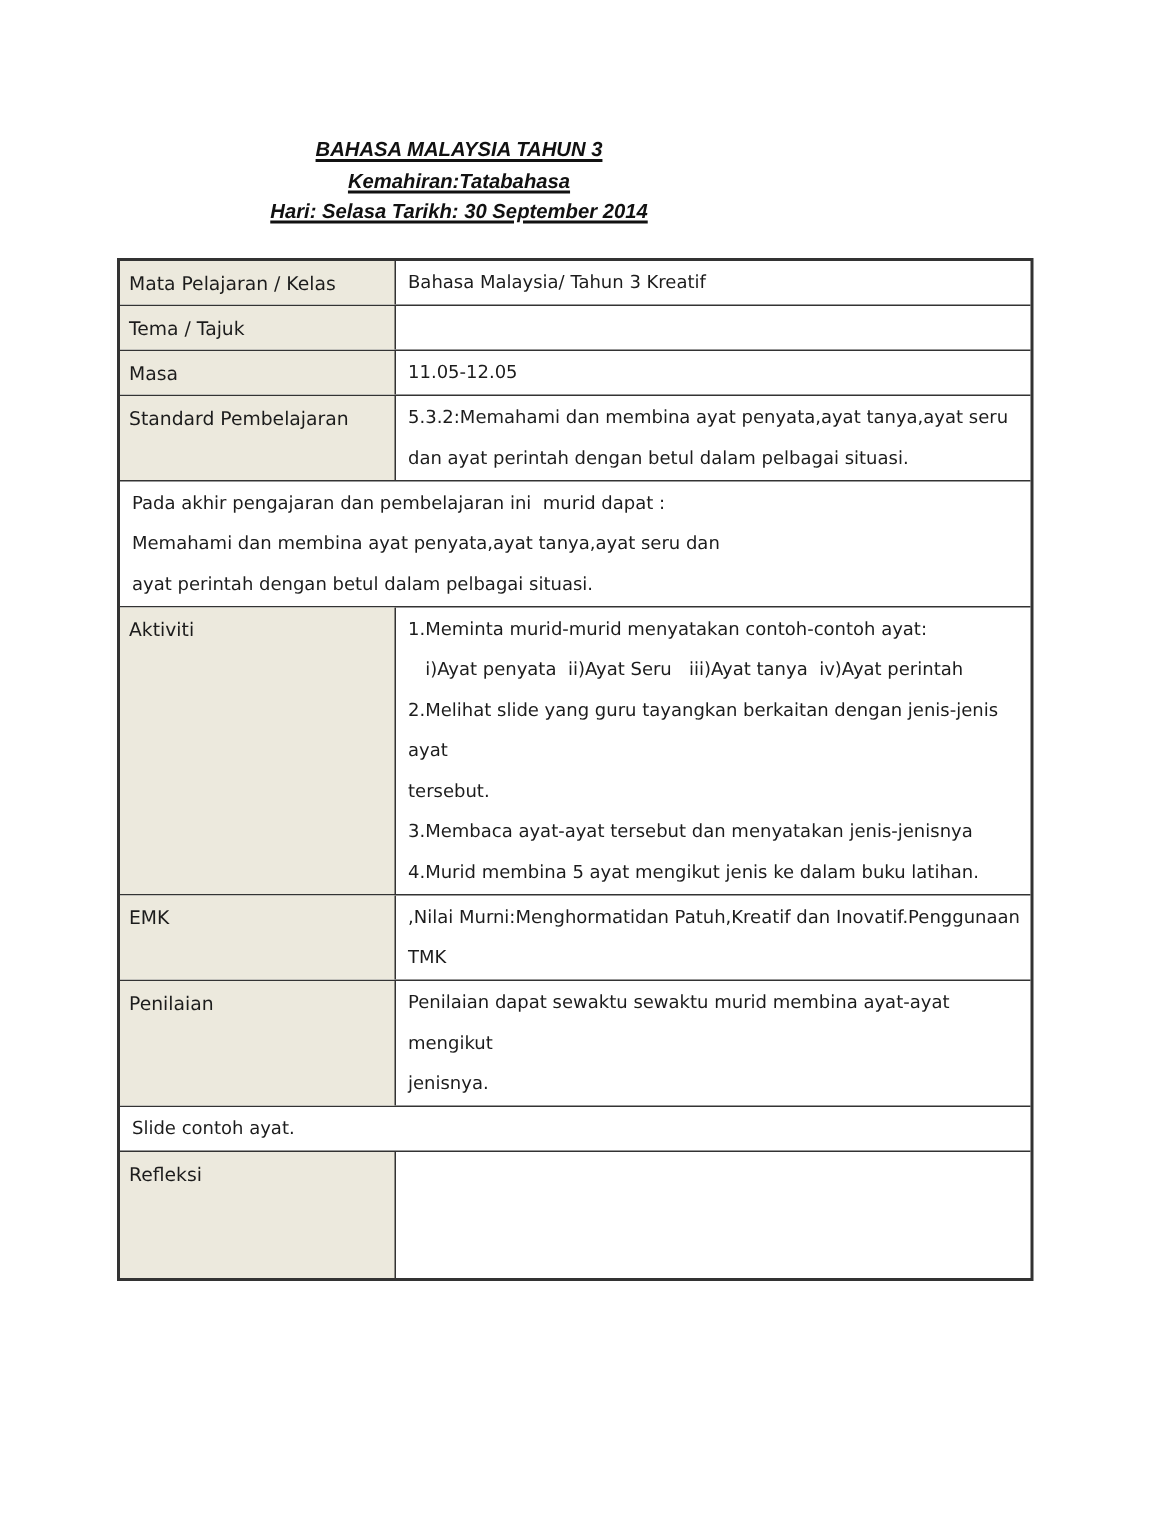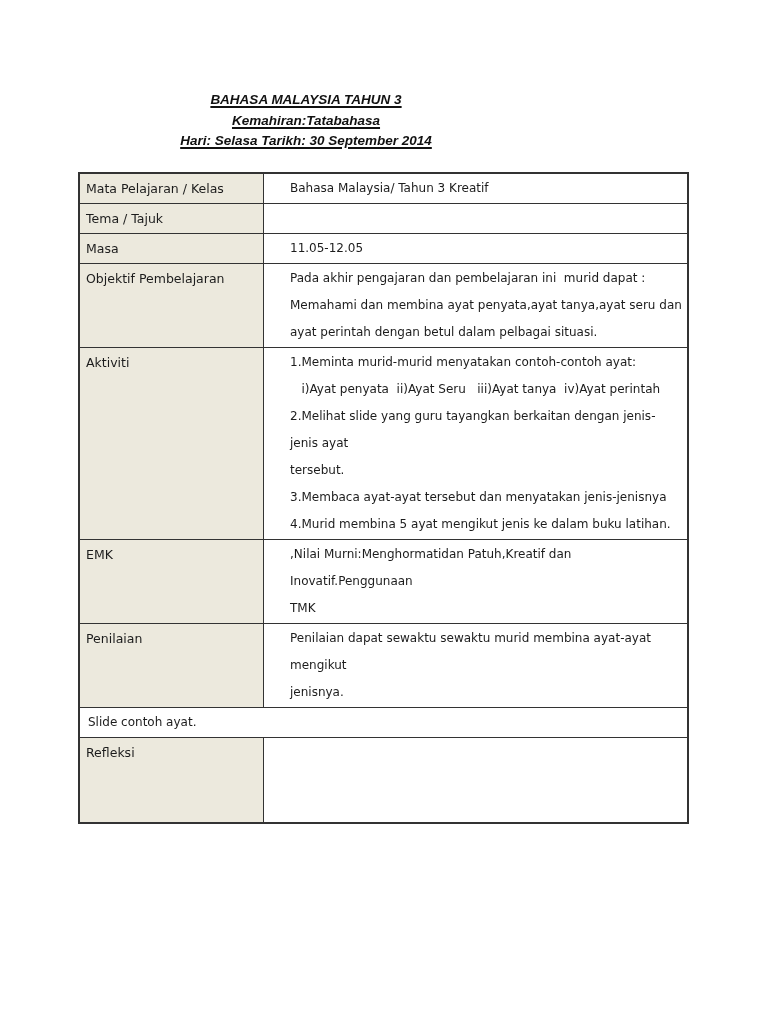--- a/index.html
+++ b/index.html
@@ -41,21 +41,20 @@
     left: 78px; top: 172px;
     width: 611px;
     border: 2px solid var(--border-c);
     font-family: "DejaVu Sans", sans-serif;
     font-size: 12px;
     color: var(--text-c);
   }
   .t-row {
     display: flex;
     border-bottom: 1.5px solid var(--border-c);
-    gap: 18px;
   }
   .t-row:last-child { border-bottom: none; }
   .cell {
     line-height: 27px;
     padding: 1px 4px 1px 6px;
     white-space: pre-wrap;
     word-break: normal;
   }
   .label-cell {
     width: 184px;
@@ -89,23 +88,27 @@
 
   <div class="t-row">
     <div class="cell label-cell">Tema / Tajuk</div>
   </div>
 
   <div class="t-row">
     <div class="cell label-cell">Masa</div>
     <div class="cell content-cell">11.05-12.05</div>
   </div>
 
+  <div class="t-row">
+    <div class="cell label-cell">Standard Pembelajaran</div>
+    <div class="cell content-cell">5.3.2:Memahami dan membina ayat penyata,ayat tanya,ayat seru
+dan ayat perintah dengan betul dalam pelbagai situasi.</div>
+  </div>
 
   <div class="t-row">
-    <div class="cell label-cell">Objektif Pembelajaran</div>
     <div class="cell content-cell">Pada akhir pengajaran dan pembelajaran ini  murid dapat :
 Memahami dan membina ayat penyata,ayat tanya,ayat seru dan
 ayat perintah dengan betul dalam pelbagai situasi.</div>
   </div>
 
   <div class="t-row">
     <div class="cell label-cell">Aktiviti</div>
     <div class="cell content-cell">1.Meminta murid-murid menyatakan contoh-contoh ayat:
    i)Ayat penyata  ii)Ayat Seru   iii)Ayat tanya  iv)Ayat perintah
 2.Melihat slide yang guru tayangkan berkaitan dengan jenis-jenis ayat

